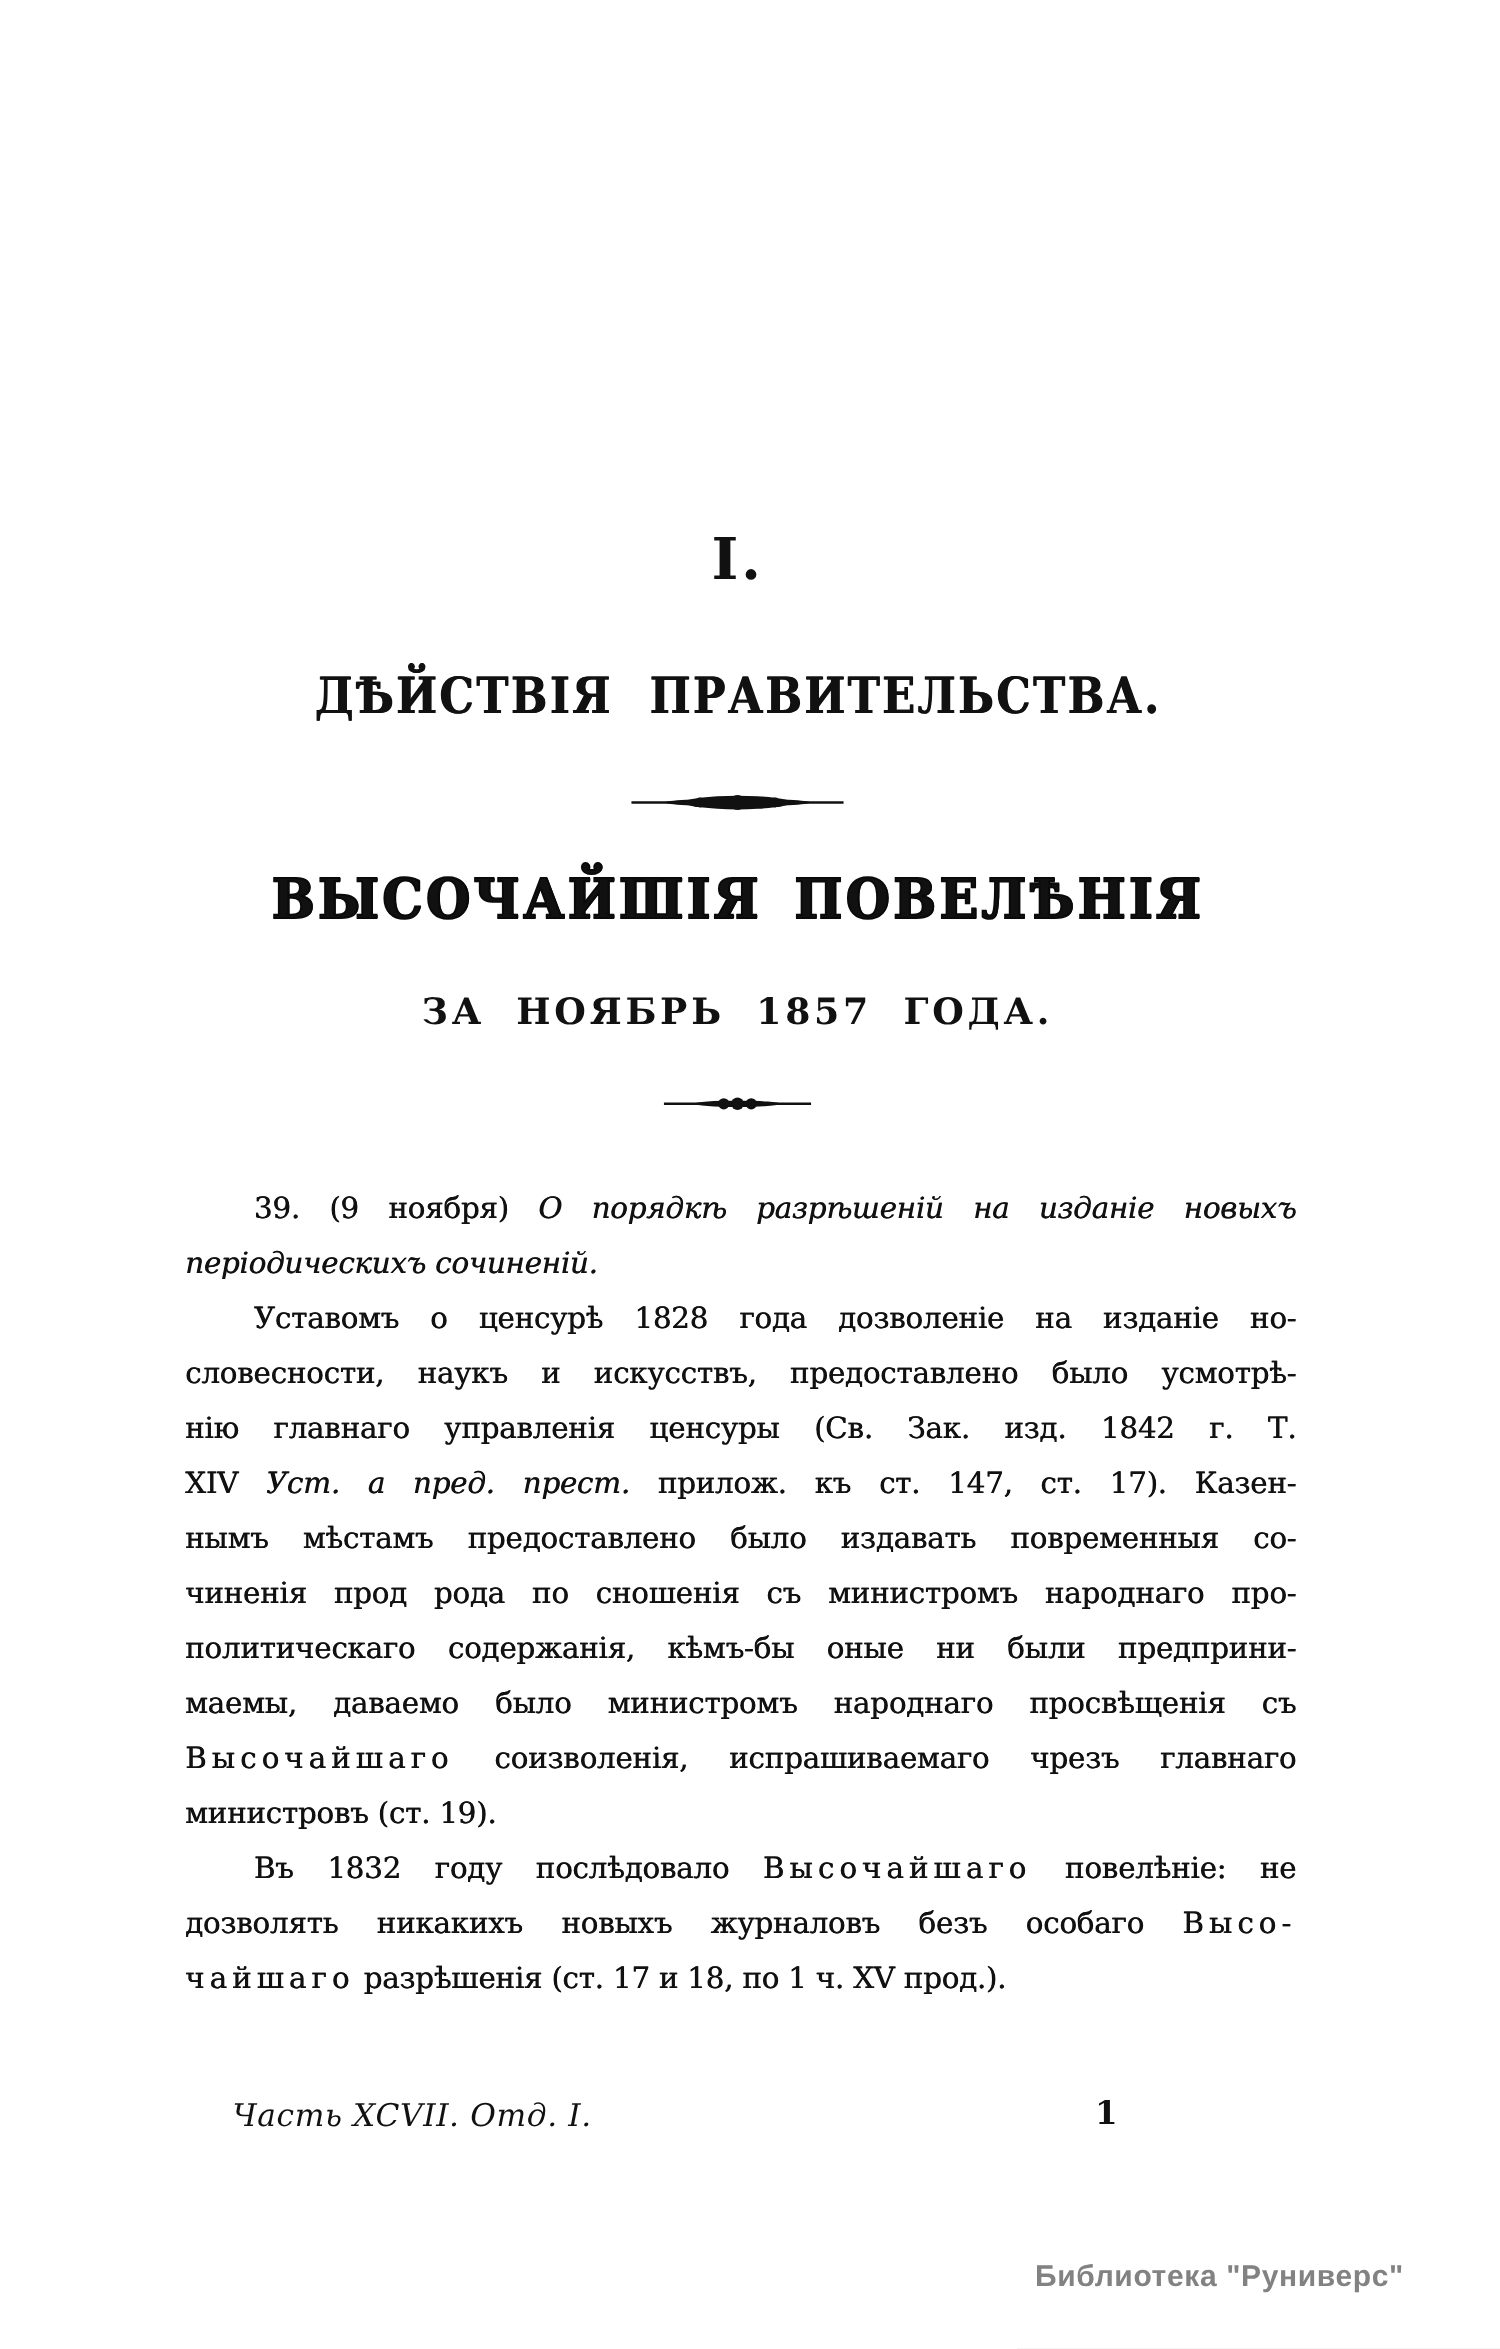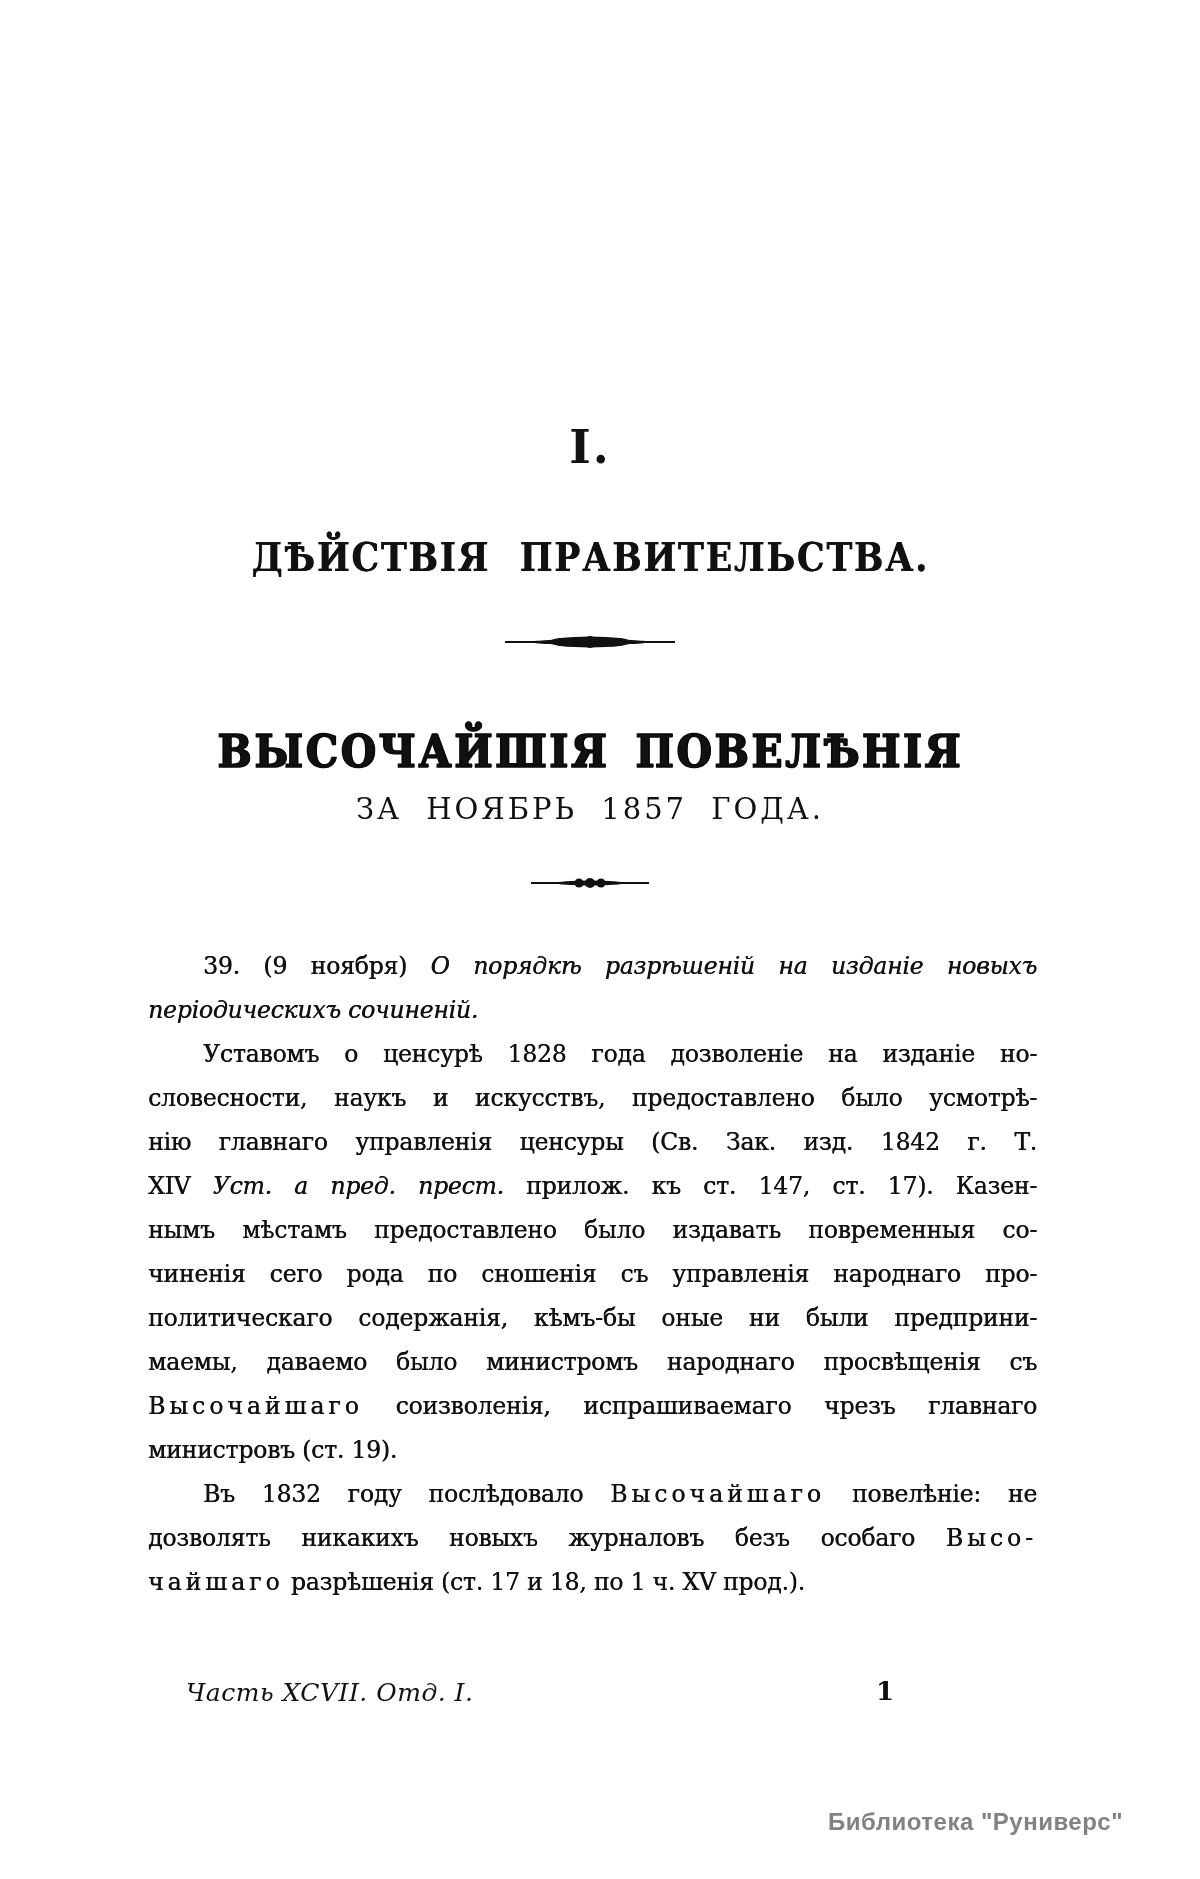--- a/index.html
+++ b/index.html
@@ -41,33 +41,32 @@
   }
   .divider-wrap { top: 634px; }
   .divider-wrap-small { top: 876px; }
   .page-subtitle {
     top: 694px;
     font-size: 44px;
     font-weight: bold;
     letter-spacing: 3px;
     word-spacing: 10px;
     white-space: nowrap;
-    margin-top: 32px;
   }
   .page-subtitle .heavy {
     display: inline-block;
     transform: scaleX(0.92);
     transform-origin: center;
     -webkit-text-stroke: 1.6px #0a0a0a;
     text-shadow: 0 0 1px #0a0a0a, 1px 0 0 #0a0a0a;
   }
   .dateline {
     top: 792px;
     font-size: 29px;
-    font-weight: normal;
+    font-weight: bold;
     letter-spacing: 3px;
     word-spacing: 12px;
     text-align: center;
   }
   .body-text {
     position: absolute;
     left: 148px;
     top: 944px;
     width: 889px;
     font-size: 23.5px;
@@ -151,21 +150,21 @@
   </div>
 
   <div class="body-text">
       <div class="body-line indent"><span class="run">39. (9 ноября) </span><span class="run italic">О порядкѣ разрѣшеній на изданіе новыхъ</span></div>
       <div class="body-line last"><span class="run italic">періодическихъ сочиненій.</span></div>
       <div class="body-line indent"><span class="run">Уставомъ о ценсурѣ 1828 года дозволеніе на изданіе но-</span></div>
       <div class="body-line"><span class="run">словесности, наукъ и искусствъ, предоставлено было усмотрѣ-</span></div>
       <div class="body-line"><span class="run">нію главнаго управленія ценсуры (Св. Зак. изд. 1842 г. Т.</span></div>
       <div class="body-line"><span class="run">XIV </span><span class="run italic">Уст. а пред. прест.</span><span class="run"> прилож. къ ст. 147, ст. 17). Казен-</span></div>
       <div class="body-line"><span class="run">нымъ мѣстамъ предоставлено было издавать повременныя со-</span></div>
-      <div class="body-line"><span class="run">чиненія сего рода по сношенія съ управленія народнаго про-</span></div>
+      <div class="body-line"><span class="run">чиненія прод рода по сношенія съ министромъ народнаго про-</span></div>
       <div class="body-line"><span class="run">политическаго содержанія, кѣмъ-бы оные ни были предприни-</span></div>
       <div class="body-line"><span class="run">маемы, даваемо было министромъ народнаго просвѣщенія съ</span></div>
       <div class="body-line"><span class="run spaced">Высочайшаго</span><span class="run"> соизволенія, испрашиваемаго чрезъ главнаго</span></div>
       <div class="body-line last"><span class="run">министровъ (ст. 19).</span></div>
       <div class="body-line indent"><span class="run">Въ 1832 году послѣдовало </span><span class="run spaced">Высочайшаго</span><span class="run"> повелѣніе: не</span></div>
       <div class="body-line"><span class="run">дозволять никакихъ новыхъ журналовъ безъ особаго </span><span class="run spaced">Высо-</span></div>
       <div class="body-line last"><span class="run spaced">чайшаго</span><span class="run"> разрѣшенія (ст. 17 и 18, по 1 ч. XV прод.).</span></div>
     </div>
 
   <div class="footer-label">Часть XCVII. Отд. I.</div>

